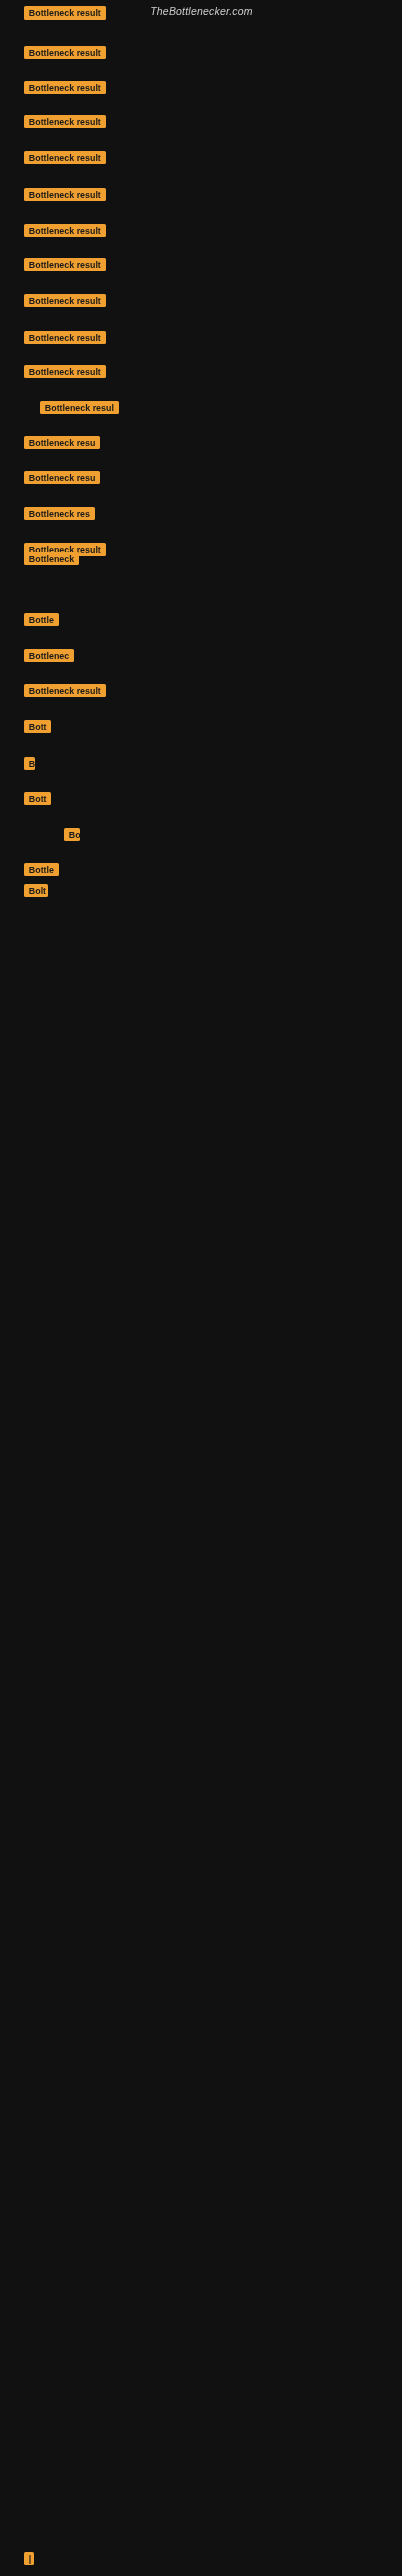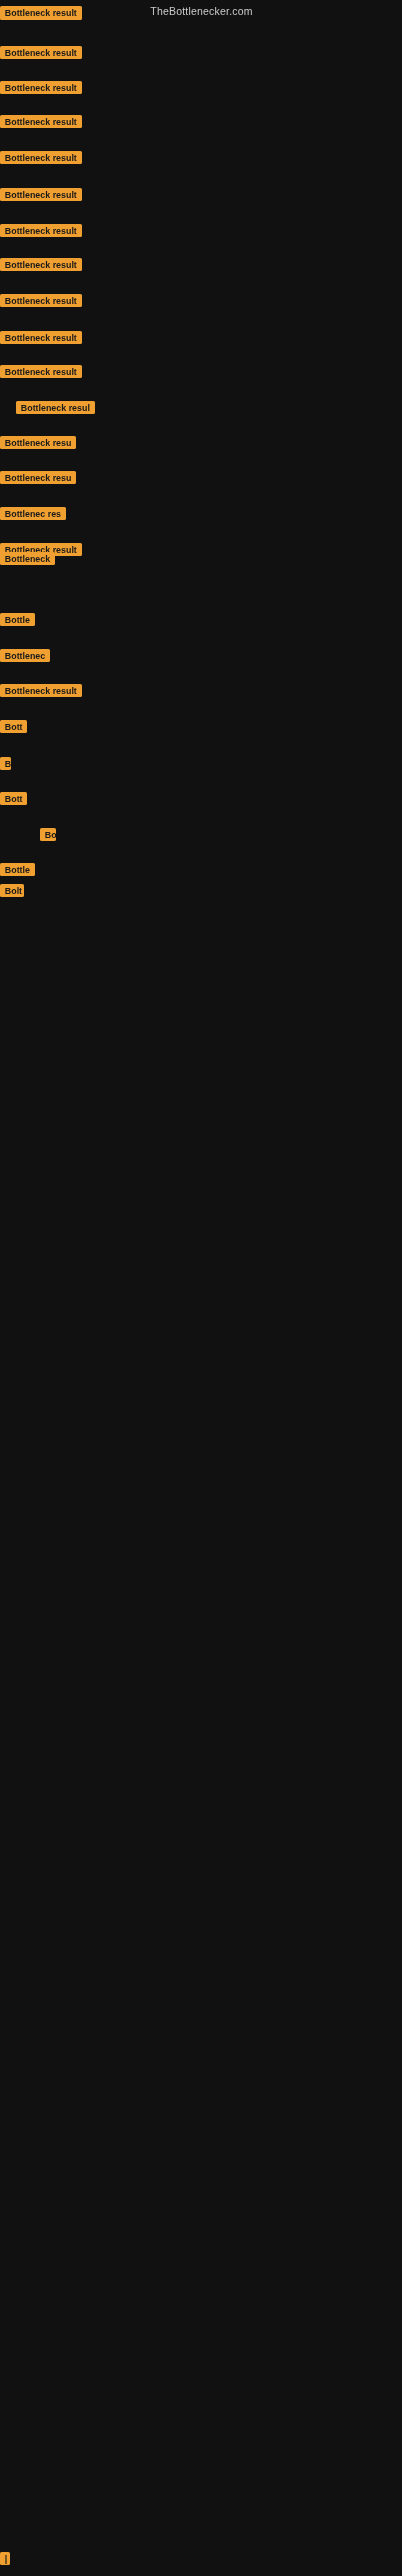--- a/index.html
+++ b/index.html
@@ -9,35 +9,37 @@
       min-height: 2576px;
       font-family: Arial, sans-serif;
       position: relative;
     }
     .site-title {
       text-align: center;
       color: #cccccc;
       font-size: 10.5px;
       padding: 4.8px 0 3.2px 0;
       letter-spacing: 0.2px;
+      font-style: italic;
     }
     .bottleneck-badge {
       background-color: #f0a030;
       color: #1a1a1a;
       font-size: 8.9px;
       font-weight: bold;
       padding: 1.6px 4.8px;
       display: inline-block;
       border-radius: 1.6px;
       white-space: nowrap;
       overflow: hidden;
     }
     .badge-row {
       position: absolute;
       left: 0;
+      padding-left: 24px;
     }
   </style>
 </head>
 <body>
 
 <div class="site-title">TheBottlenecker.com</div>
 
 <div class="badge-row" style="top: 6.4px; left: 0px;"><span class="bottleneck-badge" style="max-width: 97px;">Bottleneck result</span></div>
 <div class="badge-row" style="top: 46px; left: 0px;"><span class="bottleneck-badge" style="max-width: 97px;">Bottleneck result</span></div>
 <div class="badge-row" style="top: 81px; left: 0px;"><span class="bottleneck-badge" style="max-width: 97px;">Bottleneck result</span></div>
@@ -45,21 +47,21 @@
 <div class="badge-row" style="top: 151px; left: 0px;"><span class="bottleneck-badge" style="max-width: 97px;">Bottleneck result</span></div>
 <div class="badge-row" style="top: 188px; left: 0px;"><span class="bottleneck-badge" style="max-width: 95px;">Bottleneck result</span></div>
 <div class="badge-row" style="top: 224px; left: 0px;"><span class="bottleneck-badge" style="max-width: 95px;">Bottleneck result</span></div>
 <div class="badge-row" style="top: 258px; left: 0px;"><span class="bottleneck-badge" style="max-width: 93px;">Bottleneck result</span></div>
 <div class="badge-row" style="top: 294px; left: 0px;"><span class="bottleneck-badge" style="max-width: 93px;">Bottleneck result</span></div>
 <div class="badge-row" style="top: 331px; left: 0px;"><span class="bottleneck-badge" style="max-width: 92px;">Bottleneck result</span></div>
 <div class="badge-row" style="top: 365px; left: 0px;"><span class="bottleneck-badge" style="max-width: 90px;">Bottleneck result</span></div>
 <div class="badge-row" style="top: 401px; left: 0px;"><span class="bottleneck-badge" style="max-width: 85px; margin-left: 16px;">Bottleneck resul</span></div>
 <div class="badge-row" style="top: 436px; left: 0px;"><span class="bottleneck-badge" style="max-width: 81px;">Bottleneck resu</span></div>
 <div class="badge-row" style="top: 471px; left: 0px;"><span class="bottleneck-badge" style="max-width: 81px;">Bottleneck resu</span></div>
-<div class="badge-row" style="top: 507px; left: 0px;"><span class="bottleneck-badge" style="max-width: 76px;">Bottlenec res</span></div>
+<div class="badge-row" style="top: 507px; left: 0px;"><span class="bottleneck-badge" style="max-width: 76px;">Bottleneck res</span></div>
 <div class="badge-row" style="top: 543px; left: 0px;"><span class="bottleneck-badge" style="max-width: 95px;">Bottleneck result</span></div>
 <div class="badge-row" style="top: 552px; left: 0px;"><span class="bottleneck-badge" style="max-width: 61px;">Bottleneck</span></div>
 <div class="badge-row" style="top: 613px; left: 0px;"><span class="bottleneck-badge" style="max-width: 37px;">Bottle</span></div>
 <div class="badge-row" style="top: 649px; left: 0px;"><span class="bottleneck-badge" style="max-width: 55px;">Bottlenec</span></div>
 <div class="badge-row" style="top: 684px; left: 0px;"><span class="bottleneck-badge" style="max-width: 97px;">Bottleneck result</span></div>
 <div class="badge-row" style="top: 720px; left: 0px;"><span class="bottleneck-badge" style="max-width: 27px;">Bott</span></div>
 <div class="badge-row" style="top: 757px; left: 0px;"><span class="bottleneck-badge" style="max-width: 11.3px;">B</span></div>
 <div class="badge-row" style="top: 792px; left: 0px;"><span class="bottleneck-badge" style="max-width: 27px;">Bott</span></div>
 <div class="badge-row" style="top: 828px; left: 0px;"><span class="bottleneck-badge" style="max-width: 16px; margin-left: 40px;">Bo</span></div>
 <div class="badge-row" style="top: 863px; left: 0px;"><span class="bottleneck-badge" style="max-width: 37px;">Bottle</span></div>

